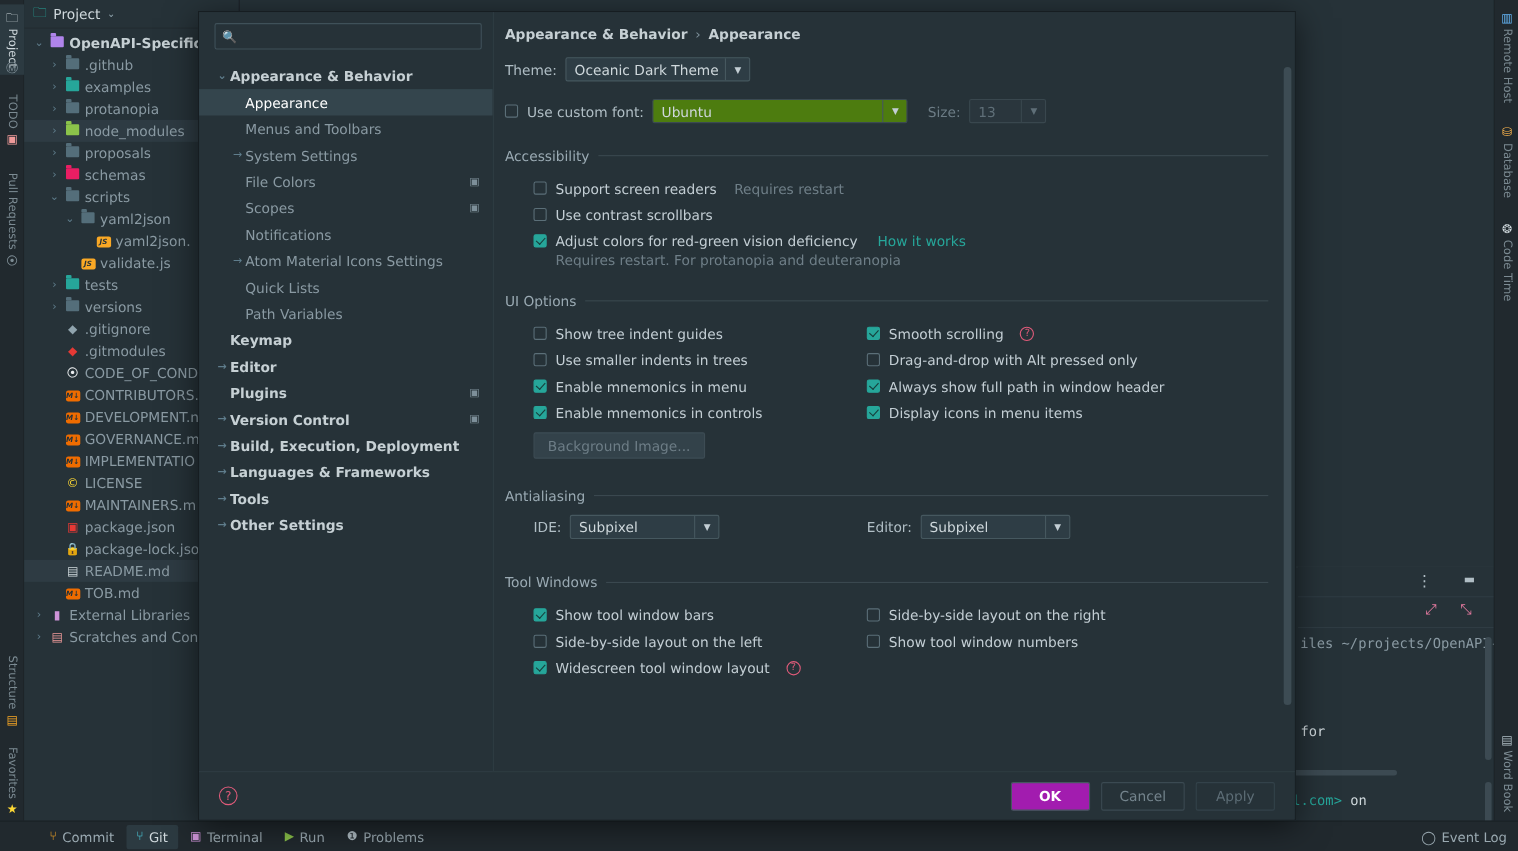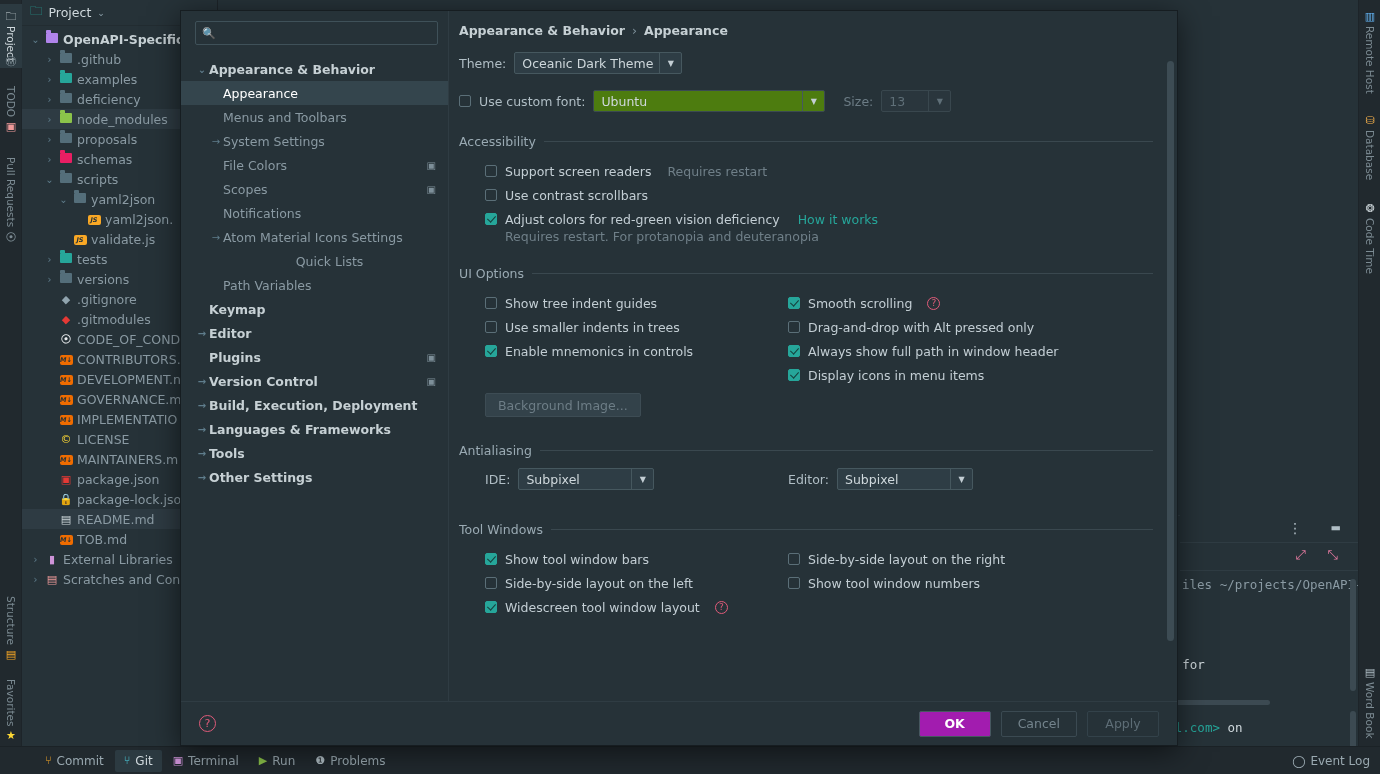--- a/index.html
+++ b/index.html
@@ -265,21 +265,21 @@
             <span class="lb">.github</span>
           </div>
           <div class="row" style="padding-left: 22px;">
             <span class="arw">›</span>
             <span class="ic"><i class="fi" style="background: rgb(38, 166, 154);"></i></span>
             <span class="lb">examples</span>
           </div>
           <div class="row" style="padding-left: 22px;">
             <span class="arw">›</span>
             <span class="ic"><i class="fi" style="background: rgb(84, 110, 122);"></i></span>
-            <span class="lb">deficiency</span>
+            <span class="lb">protanopia</span>
           </div>
           <div class="row hl" style="padding-left: 22px;">
             <span class="arw">›</span>
             <span class="ic"><i class="fi" style="background: rgb(139, 195, 74);"></i></span>
             <span class="lb">node_modules</span>
           </div>
           <div class="row" style="padding-left: 22px;">
             <span class="arw">›</span>
             <span class="ic"><i class="fi" style="background: rgb(84, 110, 122);"></i></span>
             <span class="lb">proposals</span>
@@ -508,21 +508,21 @@
               <span class="sico">▣</span>
             </div>
             <div class="srow" style="padding-left: 28px;">
               <span class="sarw"></span>
               <span class="slb">Notifications</span>
             </div>
             <div class="srow" style="padding-left: 28px;">
               <span class="sarw">→</span>
               <span class="slb">Atom Material Icons Settings</span>
             </div>
-            <div class="srow" style="padding-left: 28px; text-align: center;">
+            <div class="srow" style="padding-left: 28px;">
               <span class="sarw"></span>
               <span class="slb">Quick Lists</span>
             </div>
             <div class="srow" style="padding-left: 28px;">
               <span class="sarw"></span>
               <span class="slb">Path Variables</span>
             </div>
             <div class="srow top" style="padding-left: 14px;">
               <span class="sarw"></span>
               <span class="slb">Keymap</span>
@@ -627,20 +627,24 @@
                 <div class="cb">
                   <span class="box"></span>
                   <span class="cbt">Show tree indent guides</span>
                 </div>
                 <div class="cb">
                   <span class="box"></span>
                   <span class="cbt">Use smaller indents in trees</span>
                 </div>
                 <div class="cb">
                   <span class="box on"></span>
+                  <span class="cbt">Enable mnemonics in menu</span>
+                </div>
+                <div class="cb">
+                  <span class="box on"></span>
                   <span class="cbt">Enable mnemonics in controls</span>
                 </div>
               </div>
             <div id="ui-right">
                 <div class="cb">
                   <span class="box on"></span>
                   <span class="cbt">Smooth scrolling</span>
                   <span class="qmark" style="margin-left: 7px;">?</span>
                 </div>
                 <div class="cb">

